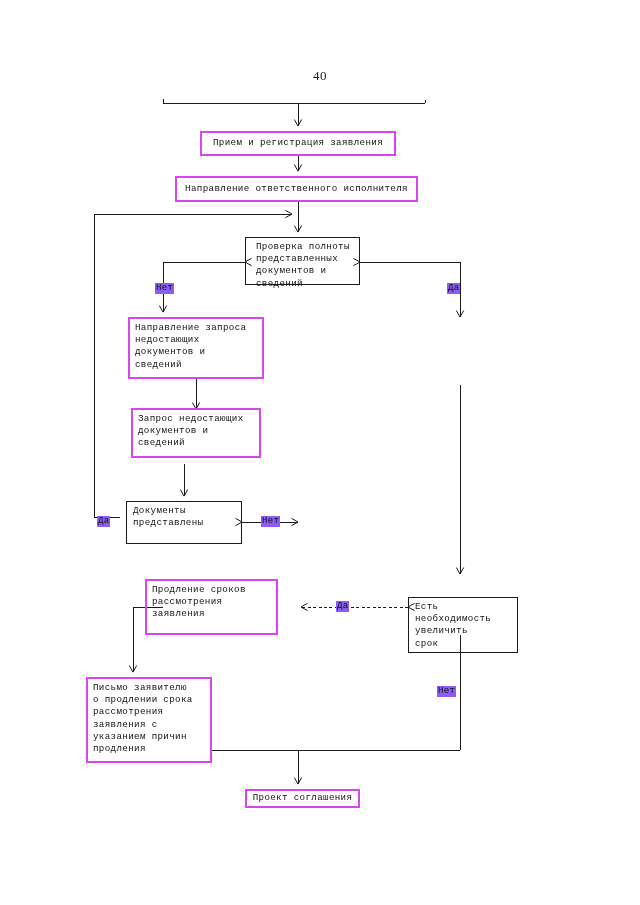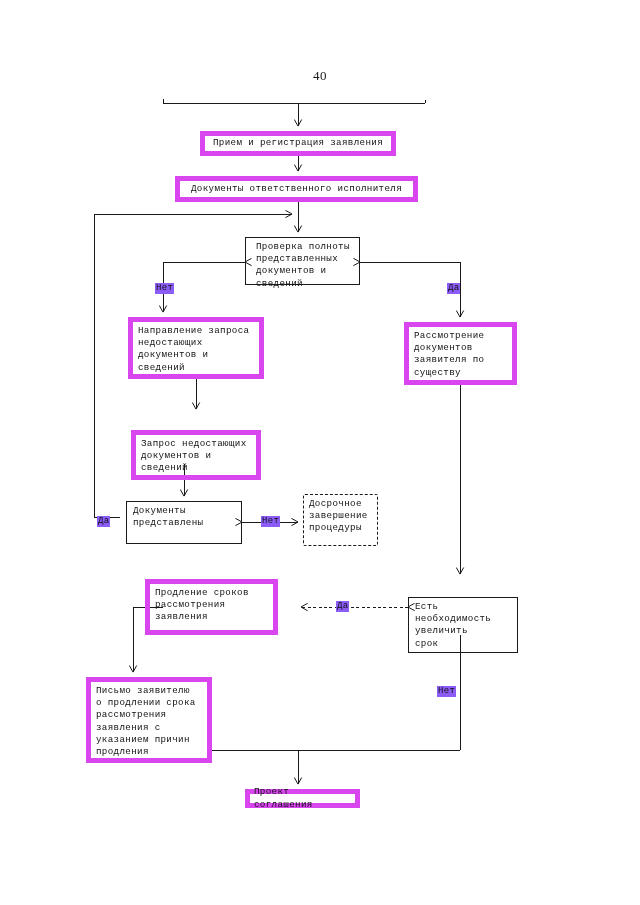--- a/index.html
+++ b/index.html
@@ -41,21 +41,21 @@
     box-sizing: border-box;
     background: transparent;
     color: #111111;
     font-size: 9.2px;
     line-height: 12.2px;
     letter-spacing: 0.35px;
     white-space: pre-line;
     overflow: visible;
   }
   .node.box {
-    border: 5px solid #d946ef;
+    border: 2px solid #d946ef;
     padding: 3px 4px 2px 5px;
   }
   .node.box.center {
     display: flex;
     align-items: center;
     justify-content: center;
     padding: 0 4px;
   }
   .node.decision {
     border: 1px solid #1a1a1a;
@@ -139,47 +139,40 @@
 
       <path d="M212,750 L298,750"></path>
 
       <path d="M298,750 L298,784" marker-end="url(#arrowdown)"></path>
 
     </g>
   </svg>
 
   <div class="node box center" style="left:200px; top:131px; width:196px; height:25px;">Прием и регистрация заявления</div>
 
-  <div class="node box center" style="left:175px; top:176px; width:243px; height:26px;">Документы ответственного исполнителя</div>
+  <div class="node box center" style="left:175px; top:176px; width:243px; height:26px;">Направление ответственного исполнителя</div>
 
   <div class="node decision" style="left:245px; top:237px; width:115px; height:48px;padding-left:10px;">Проверка полноты
 представленных
 документов и
 сведений</div>
 
   <div class="node box" style="left:128px; top:317px; width:136px; height:62px;">Направление запроса
 недостающих
 документов и
 сведений</div>
 
-  <div class="node box" style="left:404px; top:322px; width:113px; height:63px;">Рассмотрение
-документов
-заявителя по
-существу</div>
-
-  <div class="node box" style="left:131px; top:430px; width:130px; height:50px;">Запрос недостающих
+
+  <div class="node box" style="left:131px; top:408px; width:130px; height:50px;">Запрос недостающих
 документов и
 сведений</div>
 
   <div class="node decision" style="left:126px; top:501px; width:116px; height:43px;">Документы
 представлены</div>
 
-  <div class="node terminator" style="left:303px; top:494px; width:75px; height:52px;">Досрочное
-завершение
-процедуры</div>
 
   <div class="node box" style="left:145px; top:579px; width:133px; height:56px;">Продление сроков
 рассмотрения
 заявления</div>
 
   <div class="node decision" style="left:408px; top:597px; width:110px; height:56px;">Есть
 необходимость
 увеличить
 срок</div>
 

